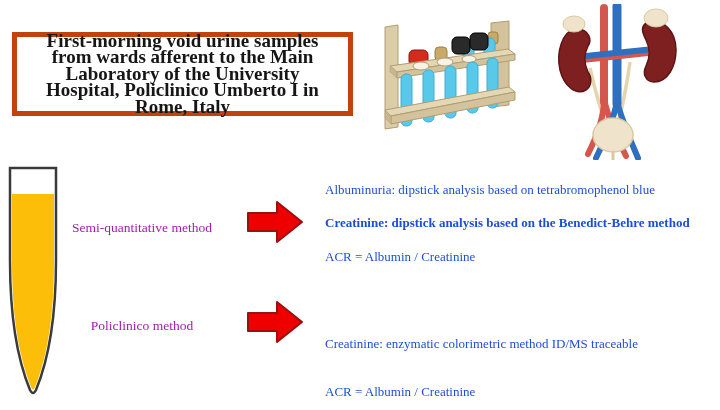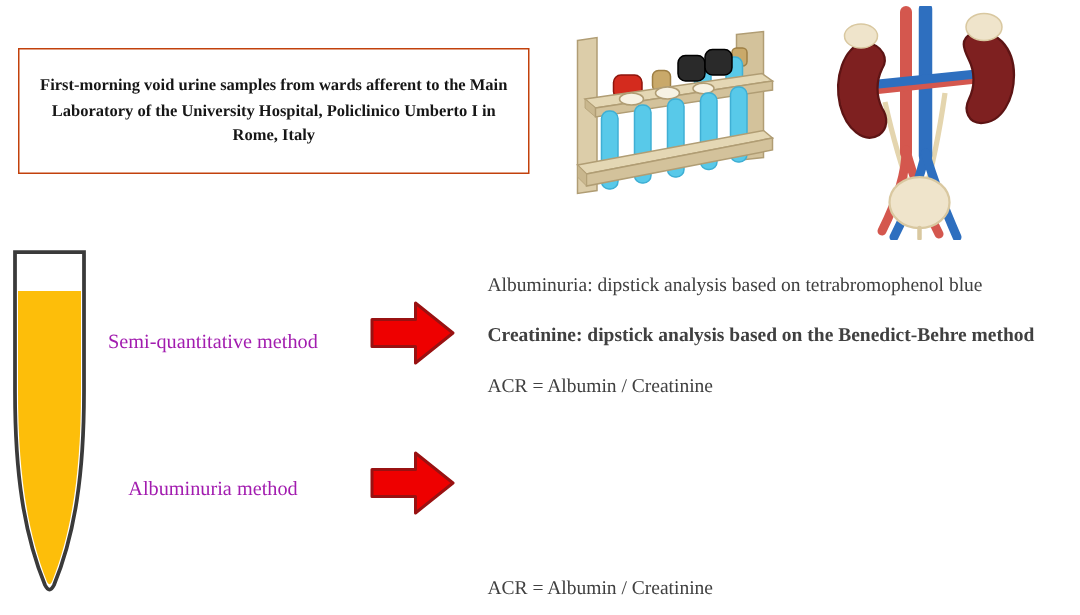--- a/index.html
+++ b/index.html
@@ -4,33 +4,33 @@
 <style>
   html,body{margin:0;padding:0;background:#ffffff;}
   #figure{
     position:relative;width:720px;height:410px;background:#ffffff;overflow:hidden;
     font-family:"Liberation Serif","DejaVu Serif",serif;color:#1f1f1f;
   }
   .abs{position:absolute;}
   
   #title-box{
     left:12px;top:32px;width:341px;height:84px;
-    border:1px solid #c2410c;background:#ffffff;box-sizing:border-box;
+    border:5px solid #c2410c;background:#ffffff;box-sizing:border-box;
     display:flex;align-items:center;justify-content:center;
     padding:4px 10px;text-align:center;
-    font-weight:bold;font-size:11px;line-height:16.5px;color:#161616;font-family:Liberation Serif, serif;
+    font-weight:bold;font-size:19px;line-height:16.5px;color:#161616;font-family:Liberation Serif, serif;
   }
   
   .method-label{
     width:140px;text-align:center;font-size:13.5px;line-height:17px;color:#a21caf;
   }
   #method-label-0{left:72px;top:219px;}
   #method-label-1{left:72px;top:317px;}
   
-  .method-line{font-size:13px;line-height:16px;color:#404040;white-space:nowrap;}
+  .method-line{font-size:13px;line-height:16px;color:#1d4ed8;white-space:nowrap;}
   .method-line.wrap{white-space:normal;width:325px;}
   #line-0-0{left:325px;top:182px;}
   #line-0-1{left:325px;top:215px;font-weight:bold;}
   #line-0-2{left:325px;top:249px;}
   #line-1-0{left:325px;top:297px;}
   #line-1-1{left:325px;top:336px;}
   #line-1-2{left:325px;top:384px;}
   
   .arrow{width:58px;height:46px;}
   #arrow-0{left:246px;top:199px;}
@@ -134,28 +134,29 @@
     </g>
   </svg>
 
   <svg id="urine-tube" class="abs" width="54" height="233" viewBox="0 0 54 233">
     <path d="M4,2 L50,2 L50,95 C50,150 44,190 30,224 Q27,230 24,224 C10,190 4,150 4,95 Z" fill="#ffffff" stroke="#3a3a3a" stroke-width="2.5"></path>
     <path d="M6,28 L48,28 L48,95 C48,148 42,188 29,221 Q27,226 25,221 C12,188 6,148 6,95 Z" fill="#fdbe0a"></path>
   </svg>
 
   <div id="method-label-0" class="abs method-label">Semi-quantitative method</div>
 
-  <div id="method-label-1" class="abs method-label">Albuminuria method</div>
+  <div id="method-label-1" class="abs method-label">Policlinico method</div>
 
   <svg id="arrow-0" class="abs arrow" viewBox="0 0 58 46">
     <path d="M2,14 L31,14 L31,3 L56,23 L31,43 L31,32 L2,32 Z" fill="#ee0000" stroke="#991111" stroke-width="2" stroke-linejoin="round"></path>
   </svg>
   <svg id="arrow-1" class="abs arrow" viewBox="0 0 58 46">
     <path d="M2,14 L31,14 L31,3 L56,23 L31,43 L31,32 L2,32 Z" fill="#ee0000" stroke="#991111" stroke-width="2" stroke-linejoin="round"></path>
   </svg>
 
   <div id="line-0-0" class="abs method-line">Albuminuria: dipstick analysis based on tetrabromophenol blue</div>
   <div id="line-0-1" class="abs method-line">Creatinine: dipstick analysis based on the Benedict-Behre method</div>
   <div id="line-0-2" class="abs method-line">ACR = Albumin / Creatinine</div>
 
+  <div id="line-1-1" class="abs method-line wrap">Creatinine: enzymatic colorimetric method ID/MS traceable</div>
   <div id="line-1-2" class="abs method-line">ACR = Albumin / Creatinine</div>
 
 </div>
 
 </body></html>

